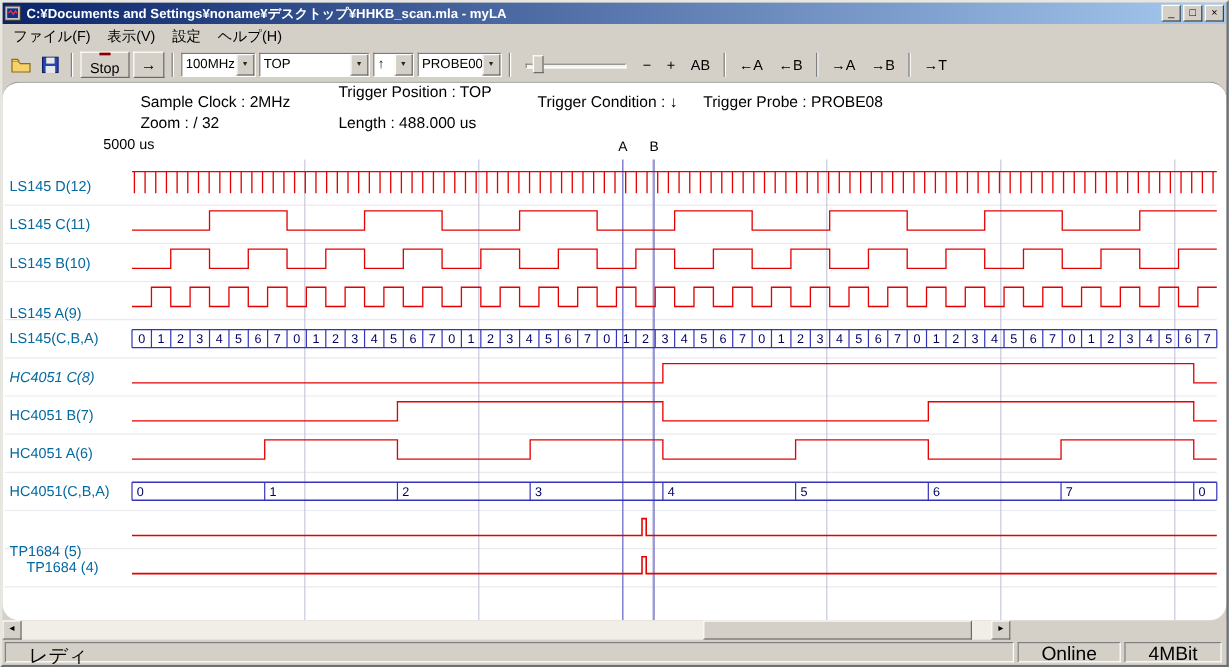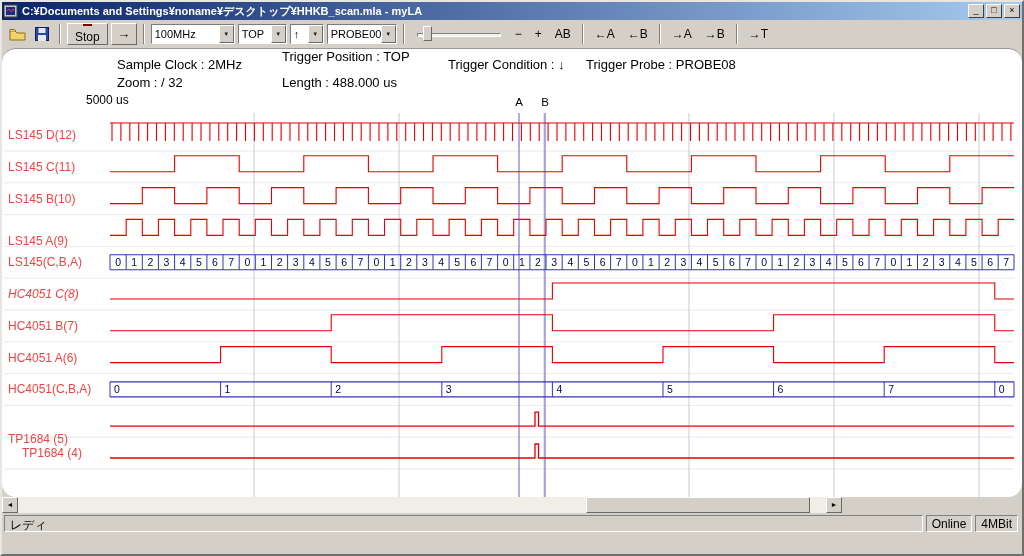--- a/index.html
+++ b/index.html
@@ -30,34 +30,34 @@
                border-color:#fff #6a6a6a #6a6a6a #fff; font-size:6px; text-align:center;
                line-height:16px; color:#222; flex:none; }
   .slider { width:88px; height:22px; position:relative; margin:0 4px; }
   .slider-track { position:absolute; left:2px; right:2px; top:10px; height:4px;
                   border:1px solid; border-color:#808080 #fff #fff #808080; background:#f4f2ec; }
   .slider-thumb { position:absolute; left:8px; top:3px; width:9px; height:15px;
                   background:#d4d0c8; border:1px solid; border-color:#fff #6a6a6a #6a6a6a #fff; }
   .flat-btn { font-size:12px; padding:3px 5px; color:#000; }
   #client { height:449px; background:#fff; position:relative; border-top:1px solid #9a9a9a; overflow:hidden;border-radius:14px; }
   .info { position:absolute; font-size:13px; color:#000; white-space:nowrap; }
-  .ch-label { position:absolute; left:6px; font-size:12px; color:#ef4444; height:16px;
+  .ch-label { position:absolute; left:6px; font-size:12px; color:#0369a1; height:16px;
               line-height:16px; white-space:nowrap; }
   #wave-svg { position:absolute; left:0; top:0; }
   svg text { font-family:"Liberation Sans",sans-serif; }
   .scrollrow { height:16px; position:relative; background:#d4d0c8; }
   .hscroll { position:absolute; left:0; top:0; width:840px; height:16px; background:#f0eee6; }
   .sb-btn { position:absolute; top:0; width:16px; height:16px; background:#d4d0c8; border:1px solid;
             border-color:#fff #6a6a6a #6a6a6a #fff; font-size:7px; text-align:center;
             line-height:14px; color:#000; }
   .sb-thumb { position:absolute; left:584px; top:0; width:224px; height:16px; background:#d4d0c8;
               border:1px solid; border-color:#fff #6a6a6a #6a6a6a #fff; }
   .statusbar { height:21px; display:flex; align-items:flex-start; gap:3px; padding:2px 4px 0 2px; background:#d4d0c8; }
   .panel { height:17px; border:1px solid; border-color:#808080 #fff #fff #808080;
-           font-size:12px; padding:1px 5px; white-space:nowrap; color:#000; }
+           font-size:16px; padding:1px 19px; white-space:nowrap; color:#000; }
   .panel.main { flex:1; }
 </style>
 </head>
 <body>
 
 <div id="win">
 
   <div class="titlebar">
     <svg width="14" height="14">
       <rect x="0" y="1" width="13" height="12" fill="#c8c4bc" stroke="#404040"></rect>
@@ -65,20 +65,26 @@
       <path d="M3 7 l2 -2 l2 3 l2 -3 l1 2" stroke="#ff3030" fill="none"></path>
     </svg>
     <span class="title-text">C:¥Documents and Settings¥noname¥デスクトップ¥HHKB_scan.mla - myLA</span>
     <span class="tb-btns">
       <span class="tb-btn">_</span>
       <span class="tb-btn">□</span>
       <span class="tb-btn">×</span>
     </span>
   </div>
 
+  <div class="menubar">
+    <span class="menu-item">ファイル(F)</span>
+    <span class="menu-item">表示(V)</span>
+    <span class="menu-item">設定</span>
+    <span class="menu-item">ヘルプ(H)</span>
+  </div>
 
   <div class="toolbar">
     <div class="icon-btn">
       <svg width="17" height="13">
         <path d="M1 3 h5 l2 2 h8 v7 h-15 z" fill="#f6d26a" stroke="#8a6d1a"></path>
         <path d="M1 3 v-1.5 h4.5 l1.5 1.5" fill="#f6d26a" stroke="#8a6d1a"></path>
       </svg>
     </div>
     <div class="icon-btn">
       <svg width="14" height="14">
@@ -87,25 +93,25 @@
         <rect x="3" y="8" width="8" height="6" fill="#e8e8e8"></rect>
       </svg>
     </div>
     <div class="sep"></div>
     <div class="stop-btn raised">
       <span class="stop-square"></span>
       <span>Stop</span>
     </div>
     <div class="run-btn raised">→</div>
     <div class="sep"></div>
-    <div class="combo" style="width:84px">
+    <div class="combo" style="width:62px">
       <span class="combo-text">100MHz</span>
       <span class="combo-btn">▼</span>
     </div>
-    <div class="combo" style="width:49px">
+    <div class="combo" style="width:92px">
       <span class="combo-text">TOP</span>
       <span class="combo-btn">▼</span>
     </div>
     <div class="combo" style="width:34px">
       <span class="combo-text">↑</span>
       <span class="combo-btn">▼</span>
     </div>
     <div class="combo" style="width:70px">
       <span class="combo-text">PROBE00</span>
       <span class="combo-btn">▼</span>

